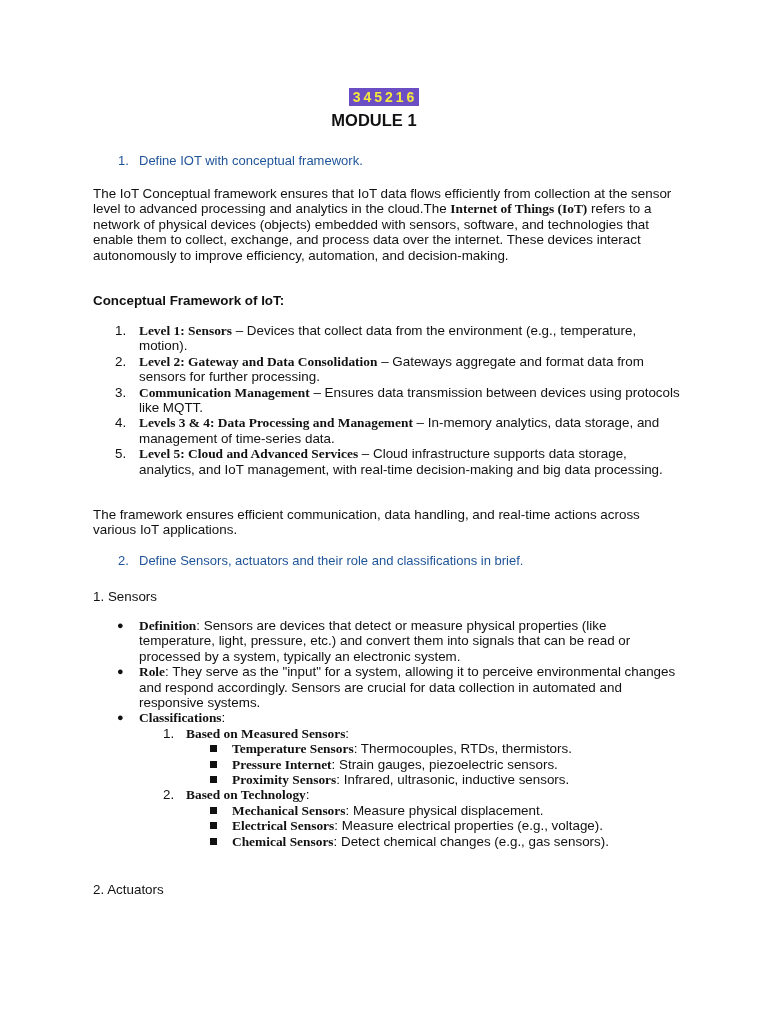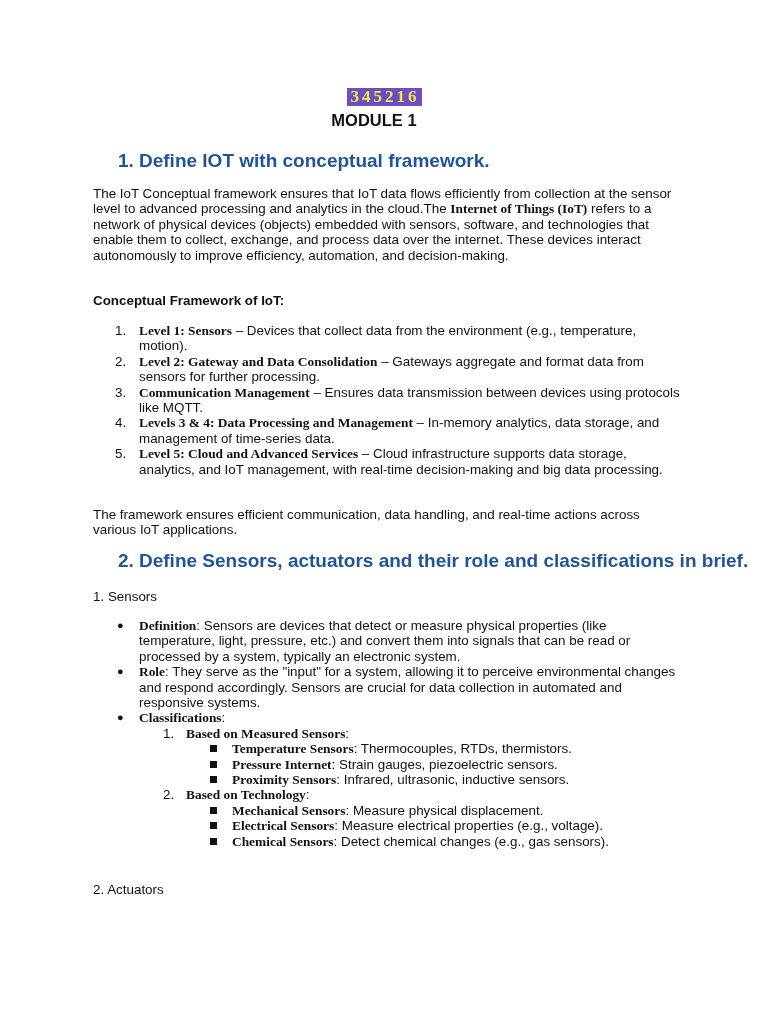--- a/index.html
+++ b/index.html
@@ -1,24 +1,24 @@
 <!DOCTYPE html>
 <html><head>
   <meta charset="utf-8">
   <style>
     html, body { margin:0; padding:0; background:#ffffff; }
     body { width:768px; height:1024px; overflow:hidden; position:relative;
            font-family:"Liberation Sans", sans-serif; color:#111; }
     .page { position:absolute; left:93px; top:0; width:590px; font-size:13.4px; line-height:15.4px; }
     .badge-wrap { position:absolute; left:0; right:0; top:88px; text-align:center; width:768px; margin-left:-93px; }
     .badge { display:inline-block; background:#6c4ec4; color:#f4e83c; font-weight:bold;
-             font-size:17px; letter-spacing:3px; padding:0 2px 0 4px; line-height:18px;font-family:Liberation Serif, serif; }
+             font-size:14px; letter-spacing:3px; padding:0 2px 0 4px; line-height:18px; }
     .module { position:absolute; top:111px; width:748px; margin-left:-93px; text-align:center;
               font-weight:bold; font-size:16.5px; line-height:18px; }
-    .h2 { position:absolute; left:25px; color:#1f5499; font-weight:bold; font-size:19px; line-height:17px; white-space:nowrap; }
+    .h2 { position:absolute; left:25px; color:#1f5499; font-weight:normal; font-size:13px; line-height:17px; white-space:nowrap; }
     .h2 .num { display:inline-block; width:21px; }
     p { margin:0; position:absolute; left:0; width:590px; }
     b { font-weight:bold;font-family:Liberation Serif, serif; }
     .olist { position:absolute; left:0; width:590px; }
     .oitem { position:relative; padding-left:46px; }
     .oitem .n { position:absolute; left:22px; top:0; }
     .blist { position:absolute; left:0; width:590px; }
     .bitem { position:relative; padding-left:46px; }
     .bitem .dot { position:absolute; left:24px; top:0; font-size:11px; }
     .sub1 { position:relative; padding-left:93px; }

